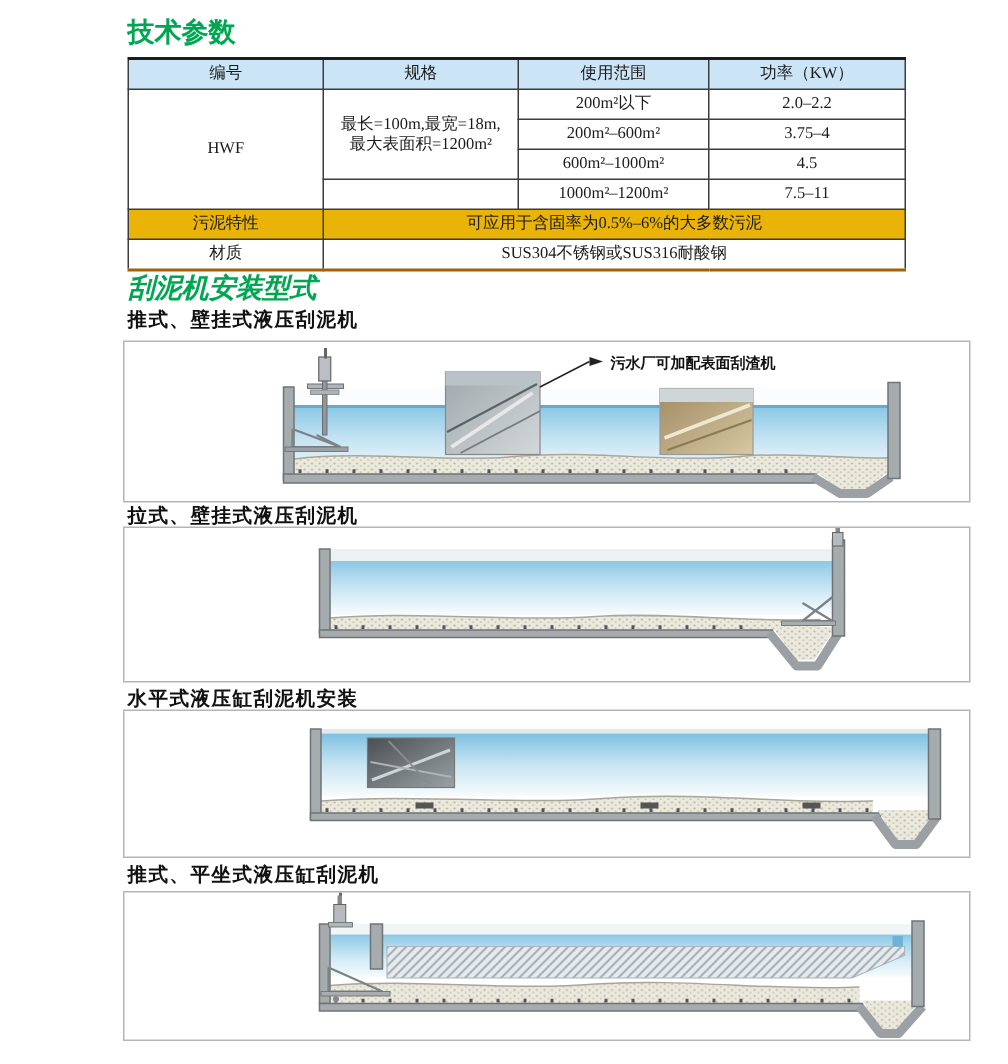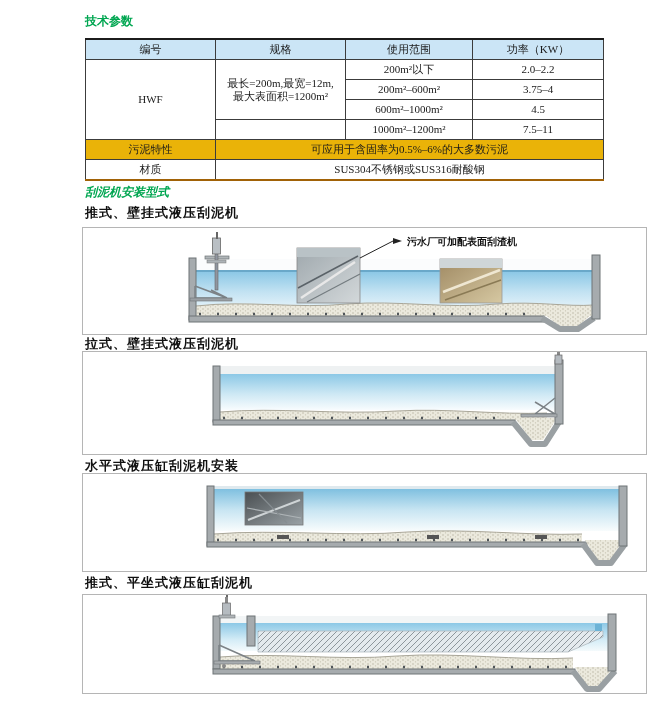--- a/index.html
+++ b/index.html
@@ -1,19 +1,19 @@
 <!DOCTYPE html>
 <html><head>
 <meta charset="utf-8">
 <style>
   html,body{margin:0;padding:0;background:#fff;}
   body{width:672px;height:709px;position:relative;overflow:hidden;
        font-family:"Liberation Sans","DejaVu Sans",sans-serif;color:#1a1a1a;}
   .abs{position:absolute;}
-  .green-heading{color:#00a651;font-size:12px;font-weight:bold;line-height:18px;}
+  .green-heading{color:#00a651;font-size:18px;font-weight:bold;line-height:18px;}
   .diagram-label{font-size:13px;font-weight:bold;color:#111;line-height:15px;letter-spacing:1px;}
   table.spec{border-collapse:collapse;table-layout:fixed;width:518px;
              font-family:"Liberation Serif","DejaVu Serif",serif;font-size:11px;
              border-top:2px solid #1c1c1c;border-bottom:2px solid #a16207;}
   table.spec td{border:1px solid #3c3c3c;text-align:center;vertical-align:middle;
                 padding:1px 3px;height:17px;line-height:13px;}
   tr.hdr td{background:#cbe5f6;}
   tr.stripe td{background:#eab308;}
   .diagram-box{border:1px solid #b5b5b5;background:#fff;padding-left:44px;}
   .diagram-box svg{display:block;}
@@ -33,21 +33,21 @@
   <tbody>
     <tr class="hdr">
       <td>编号</td>
       <td>规格</td>
       <td>使用范围</td>
       <td>功率（KW）</td>
     </tr>
     <tr>
       <td rowspan="4">HWF</td>
       <td rowspan="3">
-        <span>最长=200m,最宽=12m,</span><br>
+        <span>最长=100m,最宽=18m,</span><br>
         <span>最大表面积=1200m²</span>
       </td>
       <td>200m²以下</td>
       <td>2.0–2.2</td>
     </tr>
     <tr>
       <td>200m²–600m²</td>
       <td>3.75–4</td>
     </tr>
     <tr>

